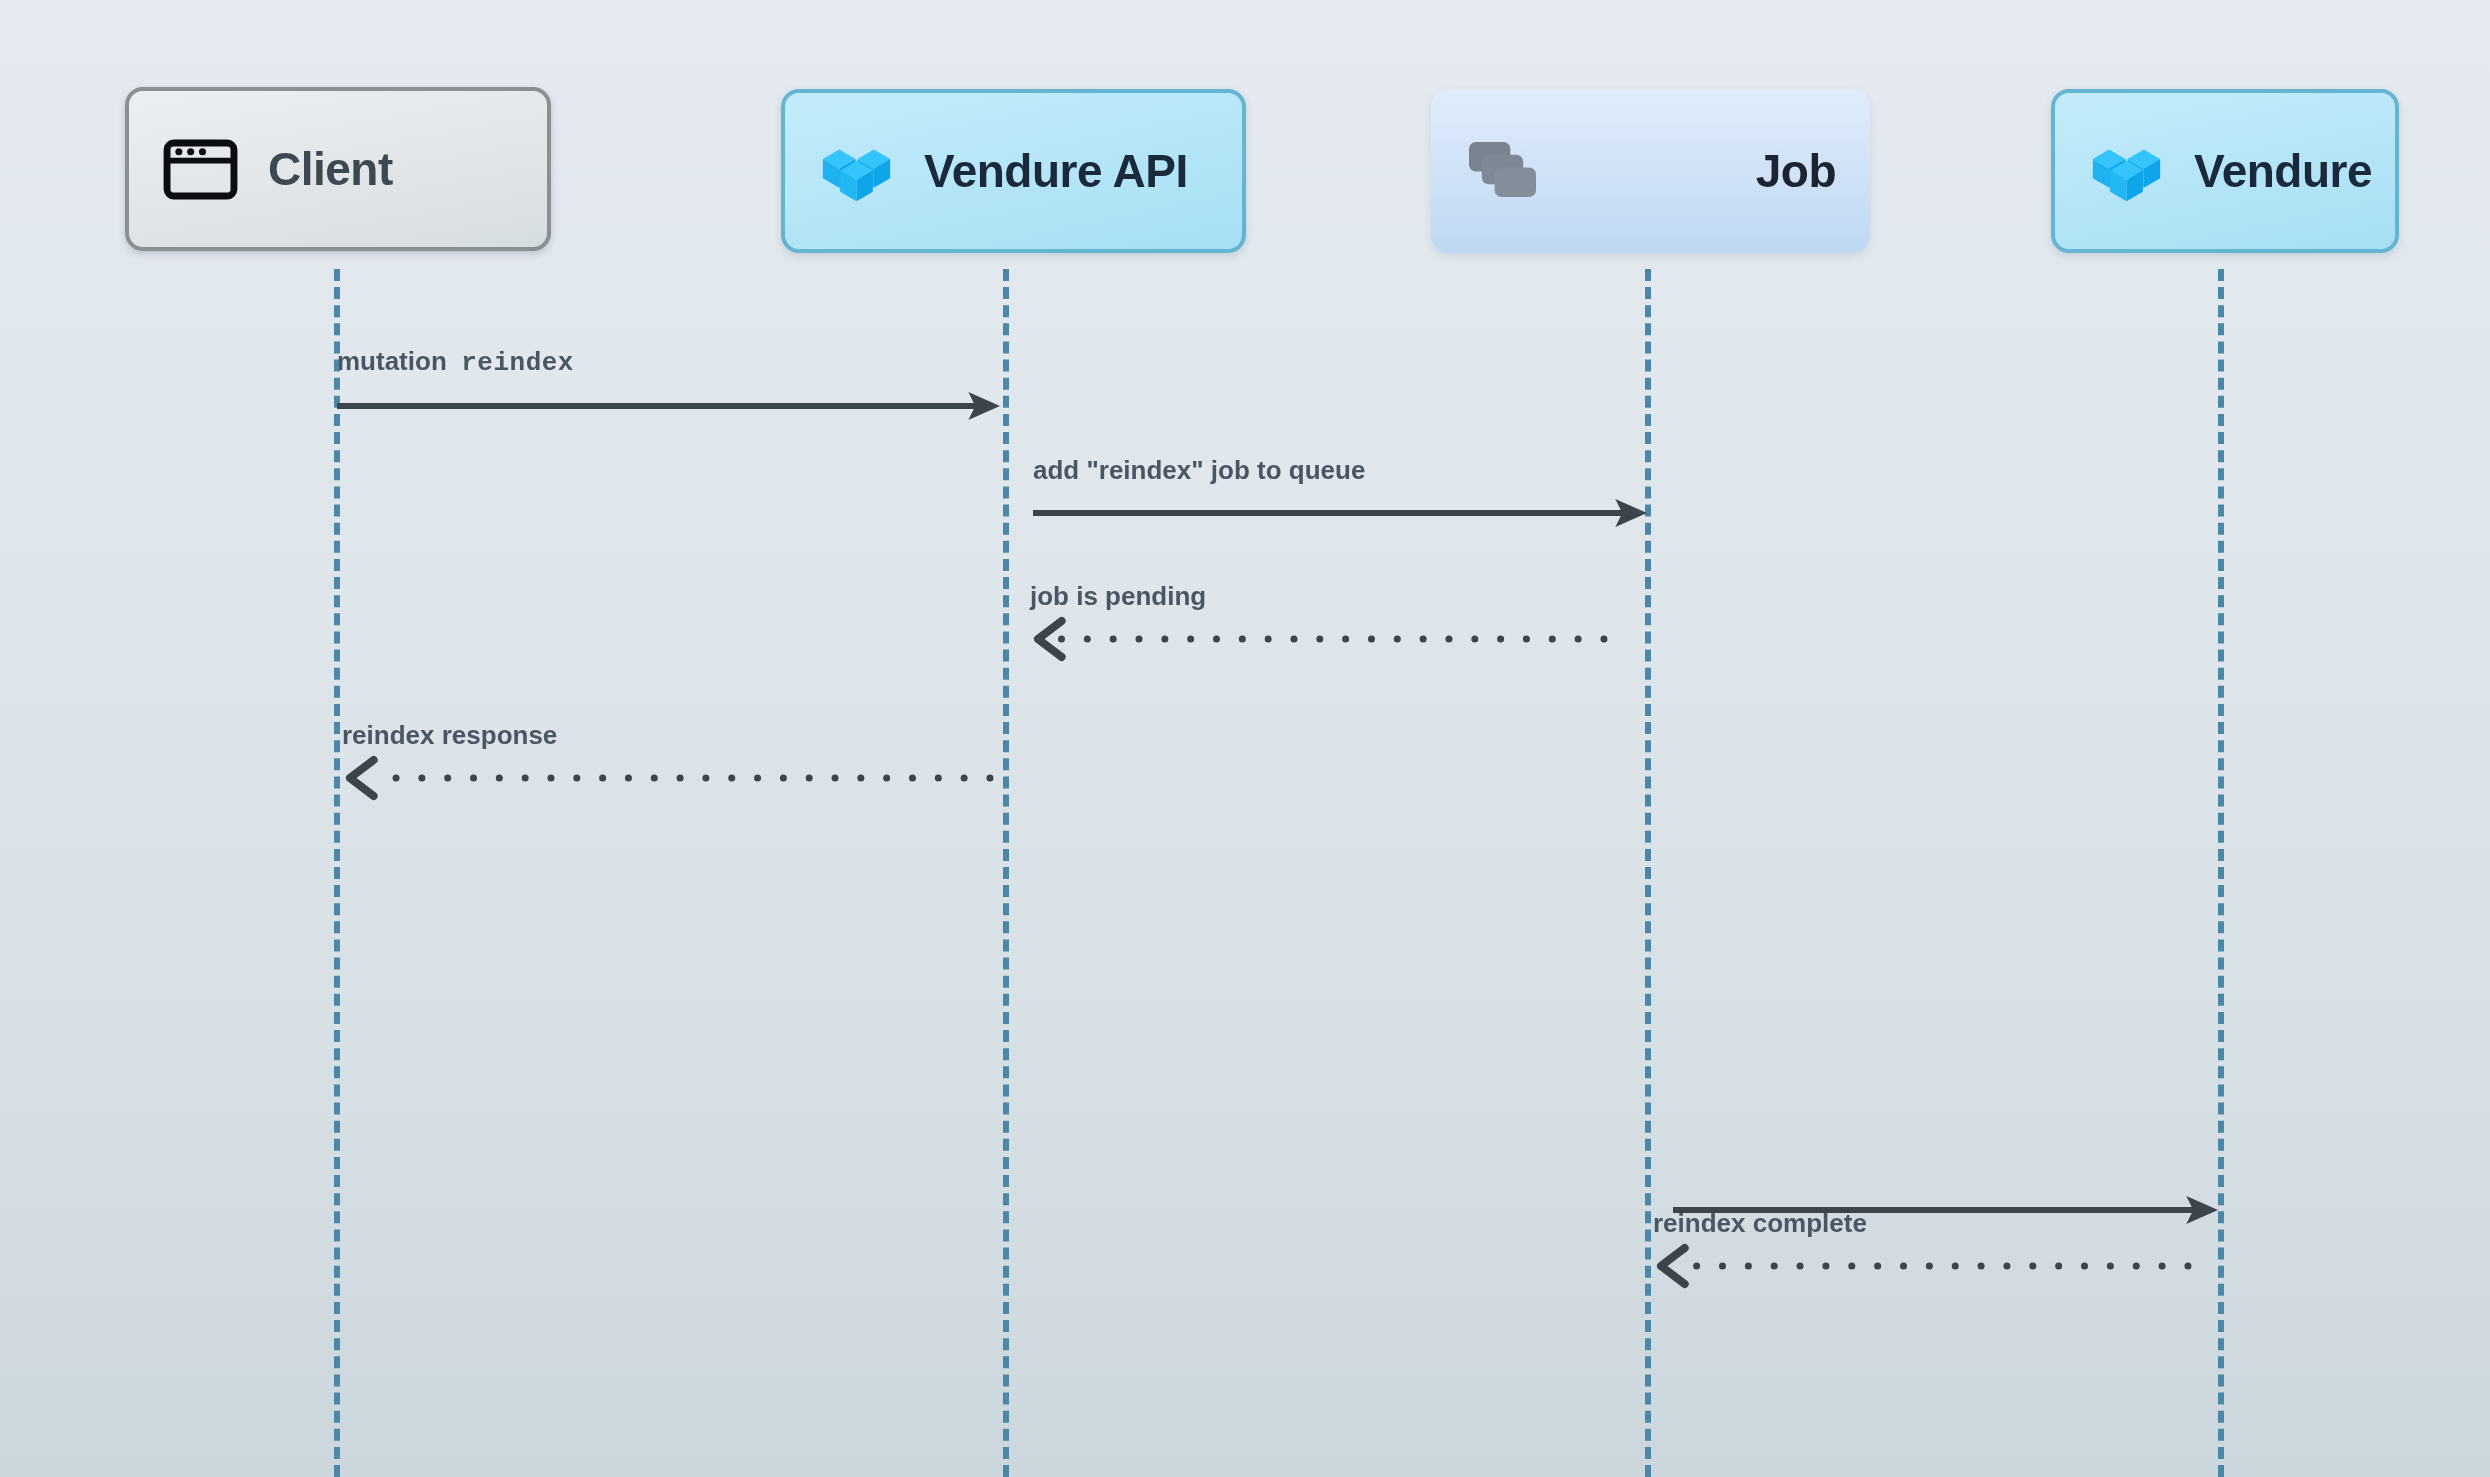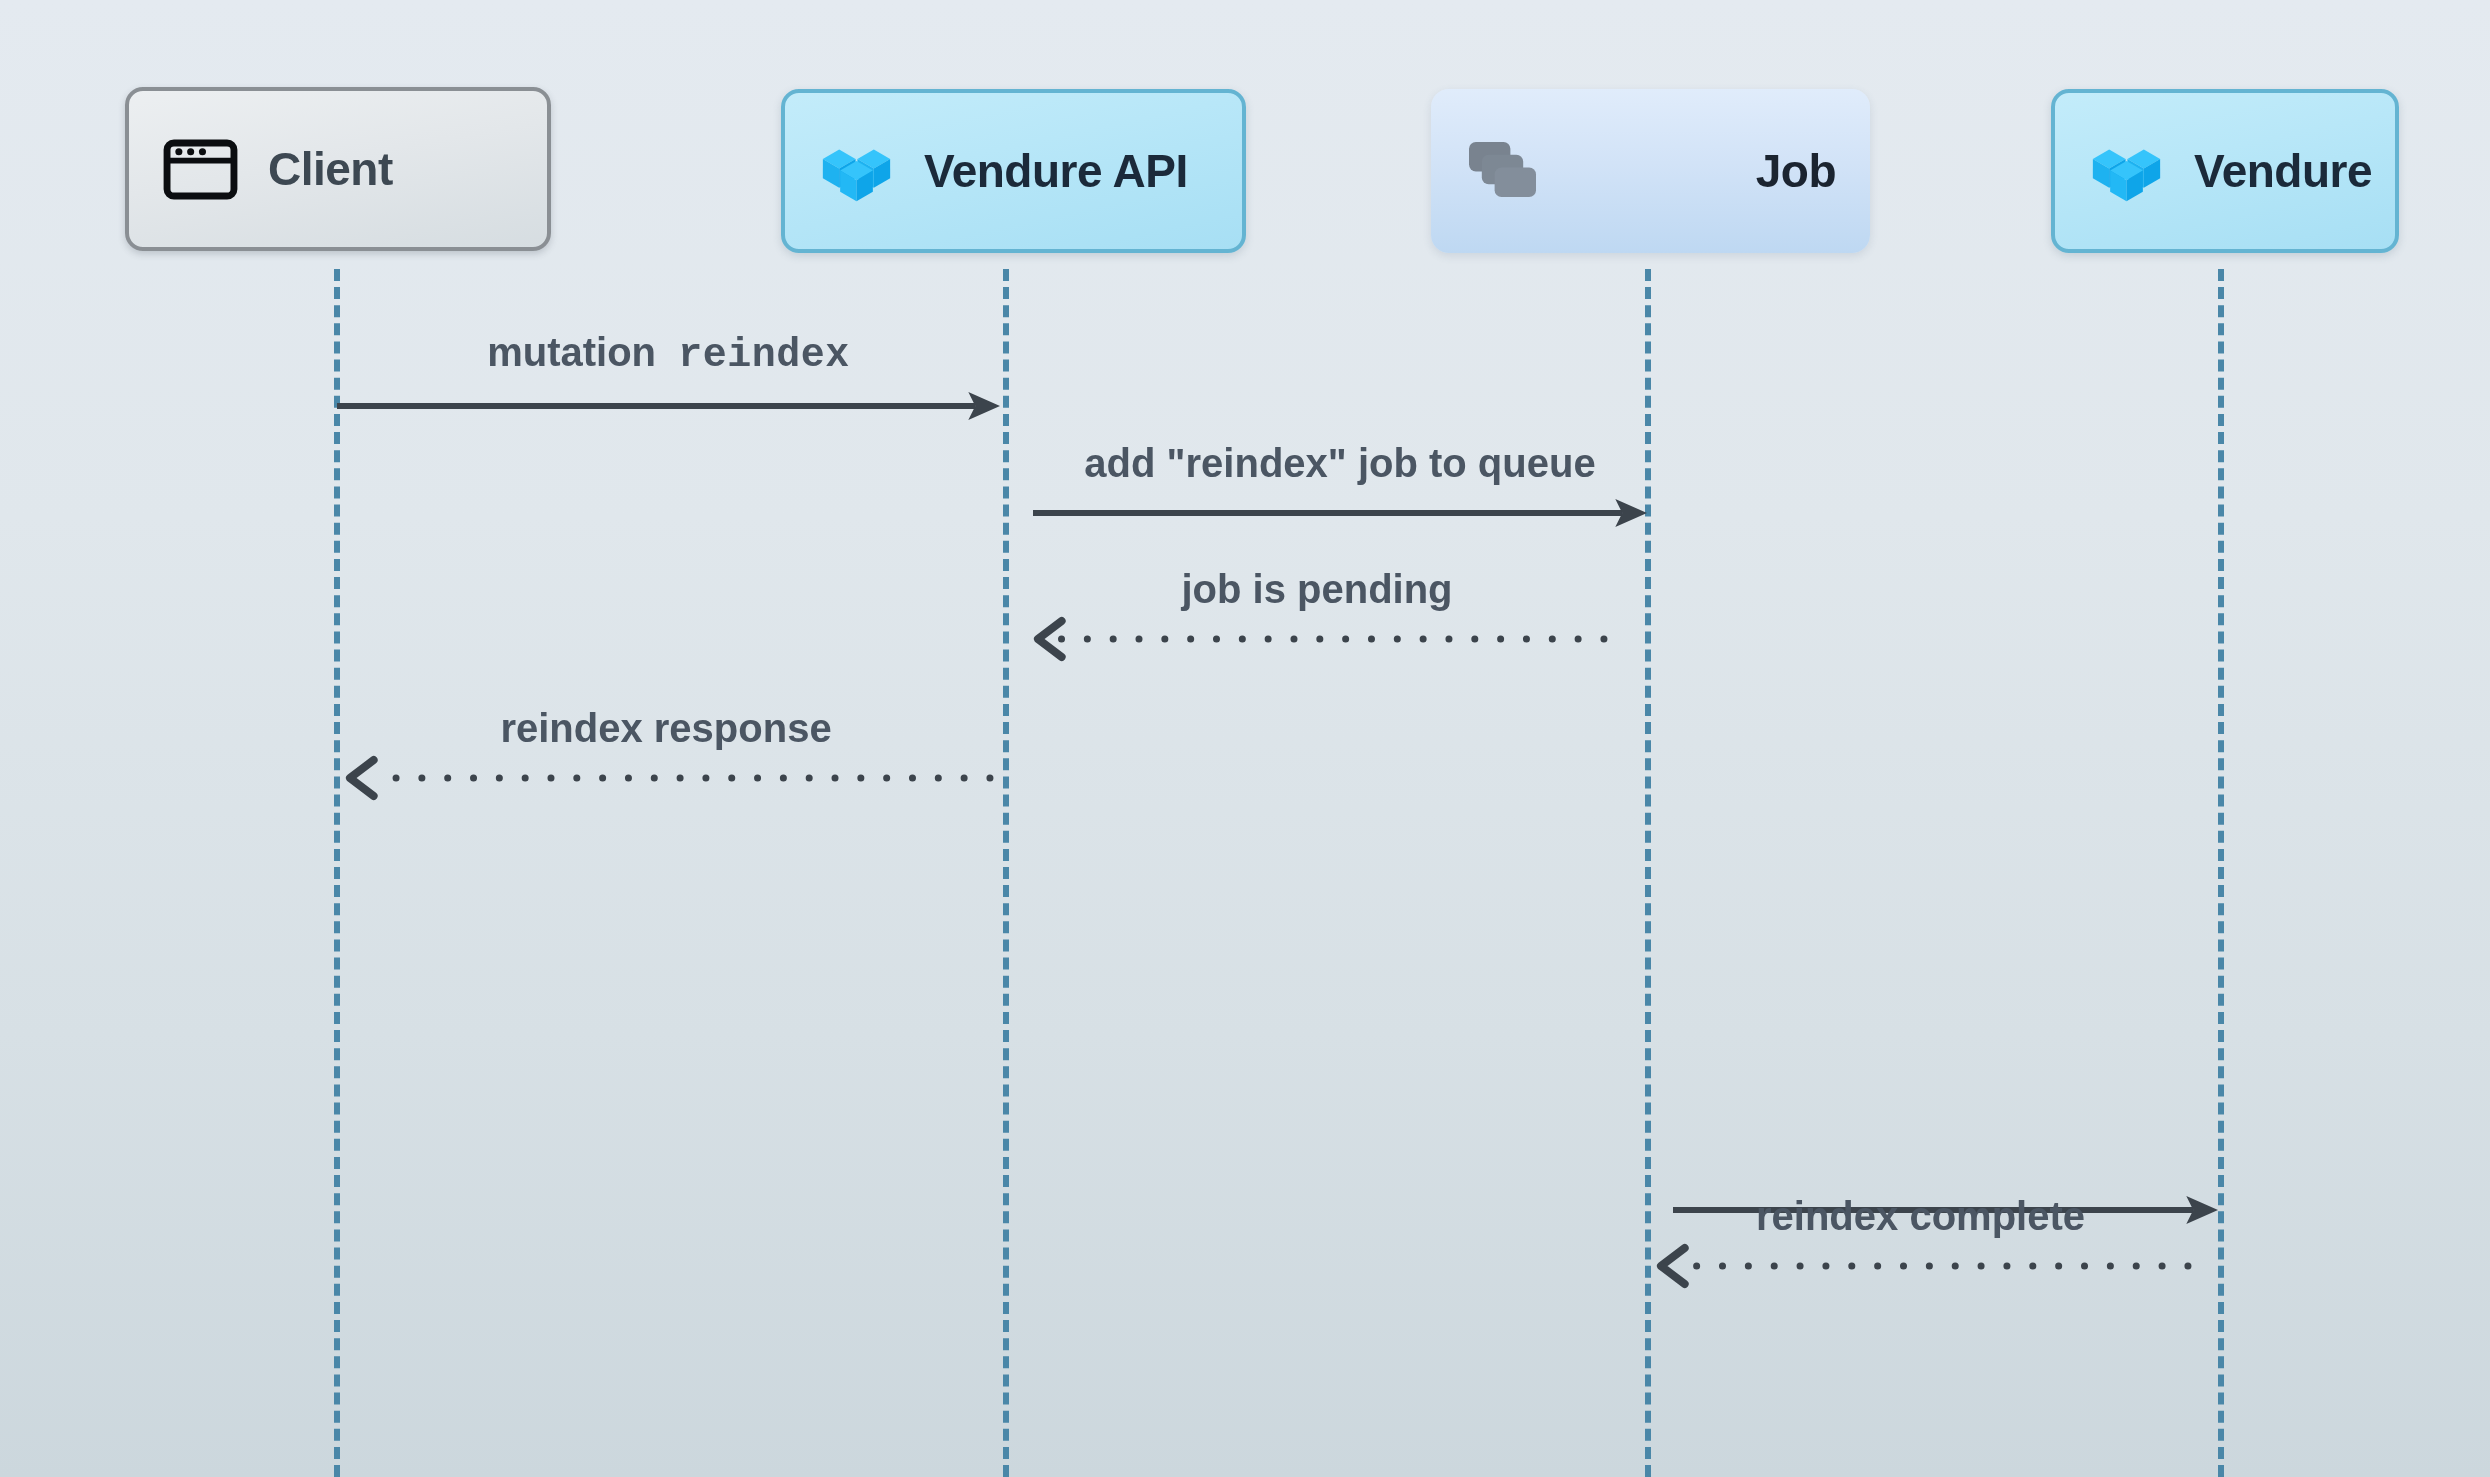--- a/index.html
+++ b/index.html
@@ -100,22 +100,21 @@
   
   .message {
     position: absolute;
     z-index: 2;
   }
   .msg-label {
     position: absolute;
     bottom: 100%;
     margin-bottom: 6px;
     width: 100%;
-    text-align: center;
-    font-size: 40px;
+    font-size: 26px;
     font-weight: bold;
     color: #4b5663;
     white-space: nowrap;
     line-height: 1.1;
   }
   .msg-label .mono {
     font-family: "Liberation Mono", "DejaVu Sans Mono", monospace;
     font-weight: bold;
     letter-spacing: 0.5px;
   }

